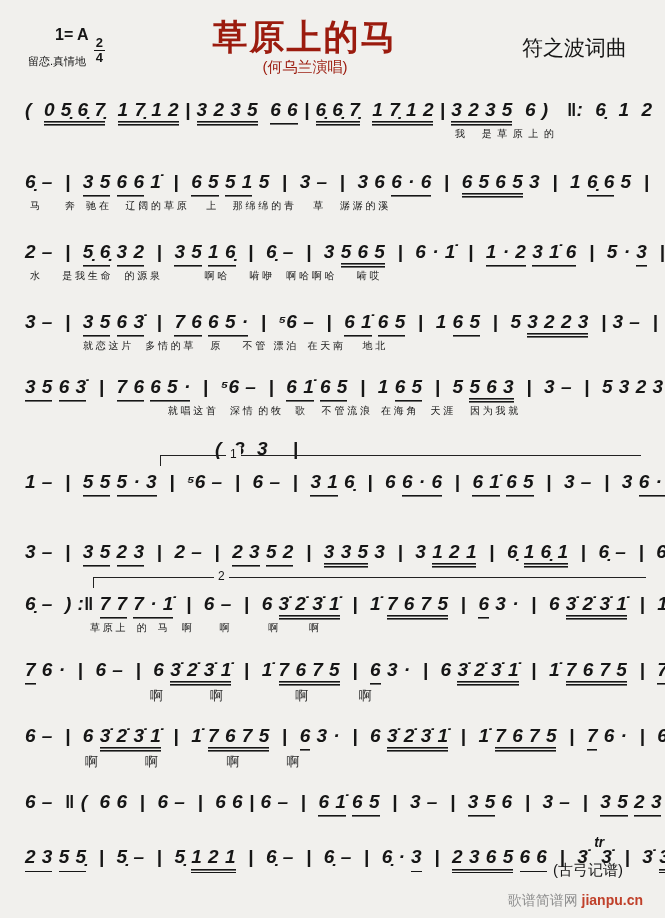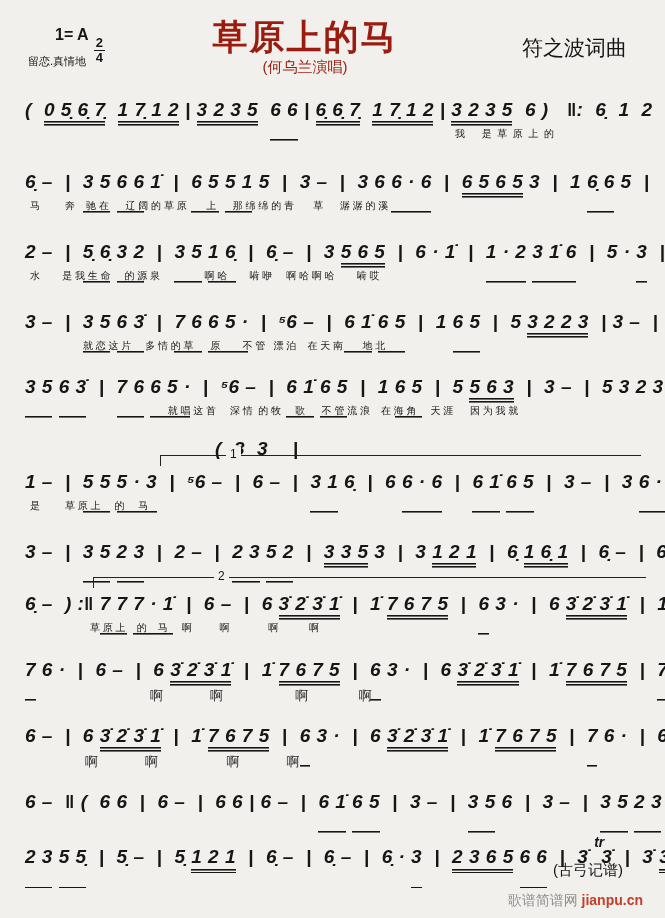--- a/index.html
+++ b/index.html
@@ -21,21 +21,21 @@
          font-size:35px;font-weight:bold;color:#9b1b0e;letter-spacing:2px;}
   .subtitle{position:absolute;left:0;right:55px;top:58px;text-align:center;font-size:15px;color:#9b1b0e;}
   .composer{position:absolute;right:38px;top:34px;font-size:21px;}
   
   .score{position:absolute;left:0;top:0;width:100%;height:100%;}
   .system{position:absolute;left:25px;right:12px;}
   .notes{font-family:"Liberation Sans",sans-serif;font-style:italic;font-weight:bold;
          font-size:19px;white-space:pre;word-spacing:1px;line-height:1.25;}
   .u1{background-image:linear-gradient(#161616,#161616);
       background-repeat:no-repeat;background-size:100% 1.6px;
-      background-position:0 100%;padding-bottom:21px;}
+      background-position:0 100%;padding-bottom:5px;}
   .u2{background-image:linear-gradient(#161616,#161616),linear-gradient(#161616,#161616);
       background-repeat:no-repeat,no-repeat;
       background-size:100% 1.6px,100% 1.6px;
       background-position:0 100%,0 calc(100% - 3.2px);
       padding-bottom:6px;}
   sup.tr{display:inline-block;font-size:14px;font-weight:bold;
          transform:translateY(-9px);margin-right:-3px;}
   .lyrics{font-size:10px;white-space:pre;margin-top:5px;}
   .lyrics.small{font-size:13px;color:#2c2c2c;}
   .volta{position:absolute;top:-15px;height:10px;border-top:1.4px solid #222;border-left:1.4px solid #222;}
@@ -84,21 +84,20 @@
         <div class="lyrics" style="padding-left: 8px; text-align: center;">就 唱 这 首     深 情  的 牧     歌      不 管 流 浪    在 海 角     天 涯      因 为 我 就</div>
       </div>
       <div class="system" style="top: 437px;">
         <div class="notes" style="padding-left: 190px;">(  3  3    |</div>
       </div>
       <div class="system" style="top: 470px;">
         <div class="volta" style="left: 135px; width: 480px;">
           <span class="vlabel" style="left: 65px;">1</span>
         </div>
         <div class="notes">1 –  |  <span class="u1">5 5</span> <span class="u1">5 · 3</span>  |  ⁵6 –  |  6 –  |  <span class="u1">3 1</span> 6̣  |  6 <span class="u1">6 · 6</span>  |  <span class="u1">6 1̇</span> <span class="u1">6 5</span>  |  3 –  |  3 <span class="u1">6 · 5</span>  |</div>
-        <div class="lyrics" style="padding-left: 5px;">是         草 原 上     的     马</div>
       </div>
       <div class="system" style="top: 540px;">
         <div class="notes">3 –  |  <span class="u1">3 5</span> <span class="u1">2 3</span>  |  2 –  |  <span class="u1">2 3</span> <span class="u1">5 2</span>  |  <span class="u2">3 3 5</span> 3  |  3 <span class="u2">1 2 1</span>  |  6̣ <span class="u2">1 6̣ 1</span>  |  6̣ –  |  6̣ –  |</div>
       </div>
       <div class="system" style="top: 592px;">
         <div class="volta" style="left: 68px; width: 552px;">
           <span class="vlabel" style="left: 120px;">2</span>
         </div>
         <div class="notes">6̣ –  ) :‖ <span class="u1">7 7</span> <span class="u1">7 · 1̇</span>  |  6 –  |  6 <span class="u2">3̇ 2̇ 3̇ 1̇</span>  |  1̇ <span class="u2">7 6 7 5</span>  |  <span class="u1">6</span> 3 ·  |  6 <span class="u2">3̇ 2̇ 3̇ 1̇</span>  |  1̇   |</div>
         <div class="lyrics" style="padding-left: 65px;">草 原 上    的    马     啊          啊              啊           啊</div>

